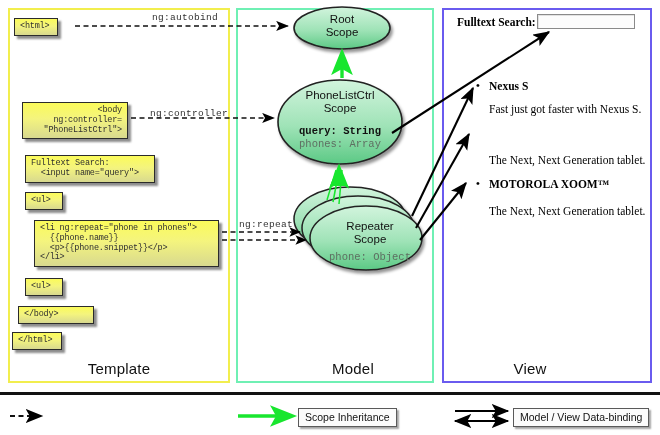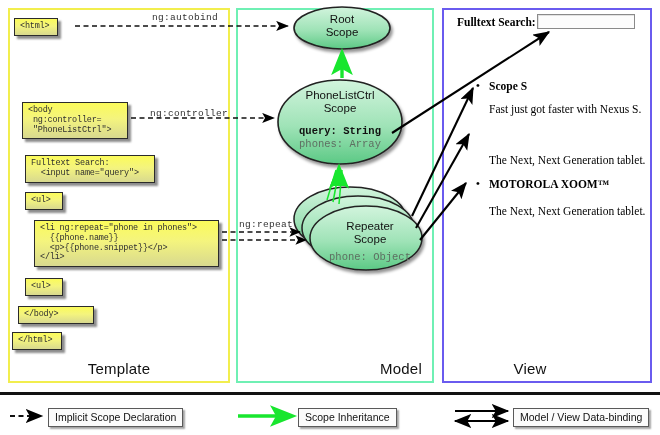--- a/index.html
+++ b/index.html
@@ -17,21 +17,21 @@
   .col-template{left:8px;  top:8px; width:222px; height:375px; border:2px solid #f2ee4e;}
   .col-model   {left:236px;top:8px; width:198px; height:375px; border:2px solid #6ff0b4;}
   .col-view    {left:442px;top:8px; width:210px; height:375px; border:2px solid #6a5bef;}
 
   .col-label{
     position:absolute;
     font-size:15px;color:#111;font-weight:normal;
     text-align:center;letter-spacing:.2px;
   }
   .lbl-template{left:8px;  top:360px;width:222px;}
-  .lbl-model   {left:236px;top:360px;width:234px;margin-left:48px;}
+  .lbl-model   {left:236px;top:360px;width:234px;}
   .lbl-view    {left:442px;top:360px;width:176px;}
 
   
   .codebox{
     position:absolute;
     box-sizing:border-box;
     border:1.5px solid #2b2b2b;
     background:linear-gradient(to bottom,#fbfb5a 0%,#f4f47e 45%,#d8d98f 100%);
     box-shadow:2.5px 2.5px 2px rgba(0,0,0,.45);
     font-family:"Liberation Mono","DejaVu Sans Mono",monospace;
@@ -100,21 +100,21 @@
 <body>
 
 <div id="stage">
 
   <div class="col col-template"></div>
   <div class="col col-model"></div>
   <div class="col col-view"></div>
 
   <div class="codebox" style="left:14px;top:18px;width:44px;">&lt;html&gt;</div>
 
-  <div class="codebox" style="left:22px;top:102px;width:106px;">&lt;body
+  <div class="codebox" style="left:22px;top:102px;width:106px;text-align:right;">&lt;body
  ng:controller=
  "PhoneListCtrl"&gt;</div>
 
   <div class="codebox" style="left:25px;top:155px;width:130px;">Fulltext Search:
   &lt;input name="query"&gt;</div>
 
   <div class="codebox" style="left:25px;top:192px;width:38px;">&lt;ul&gt;</div>
 
   <div class="codebox" style="left:34px;top:220px;width:185px;">&lt;li ng:repeat="phone in phones"&gt;
   {{phone.name}}
@@ -127,34 +127,33 @@
 
   <div class="codebox" style="left:12px;top:332px;width:50px;">&lt;/html&gt;</div>
 
   <div class="conn-label" style="left:152px;top:12px;">ng:autobind</div>
   <div class="conn-label" style="left:134px;top:108px;margin-left:16px;">ng:controller</div>
   <div class="conn-label" style="left:239px;top:219px;">ng:repeat</div>
 
   <div class="view-search-label" style="left:457px;top:16px;">Fulltext Search:</div>
   <div class="view-input" style="left:537px;top:14px;width:98px;height:15px;" title=""></div>
 
-  <div class="view-item name bullet" style="left:489px;top:80px;">Scope S</div>
+  <div class="view-item name bullet" style="left:489px;top:80px;">Nexus S</div>
   <div class="view-item" style="left:489px;top:103px;">Fast just got faster with Nexus S.</div>
 
   <div class="view-item" style="left:489px;top:154px;">The Next, Next Generation tablet.</div>
 
   <div class="view-item name bullet" style="left:489px;top:178px;">MOTOROLA XOOM™</div>
   <div class="view-item" style="left:489px;top:205px;">The Next, Next Generation tablet.</div>
 
   <div class="col-label lbl-template">Template</div>
   <div class="col-label lbl-model">Model</div>
   <div class="col-label lbl-view">View</div>
 
   <div class="legend-sep"></div>
-  <div class="legend-box" style="left:48px;top:408px;">Implicit Scope Declaration</div>
   <div class="legend-box" style="left:298px;top:408px;">Scope Inheritance</div>
   <div class="legend-box" style="left:513px;top:408px;">Model / View Data-binding</div>
 
   <svg class="overlay" viewBox="0 0 660 435">
     <defs>
       <radialGradient id="gScope" cx="50%" cy="12%" r="95%">
         <stop offset="0%" stop-color="#dff7e6"></stop>
         <stop offset="42%" stop-color="#a9e8bf"></stop>
         <stop offset="100%" stop-color="#55c97f"></stop>
       </radialGradient>

